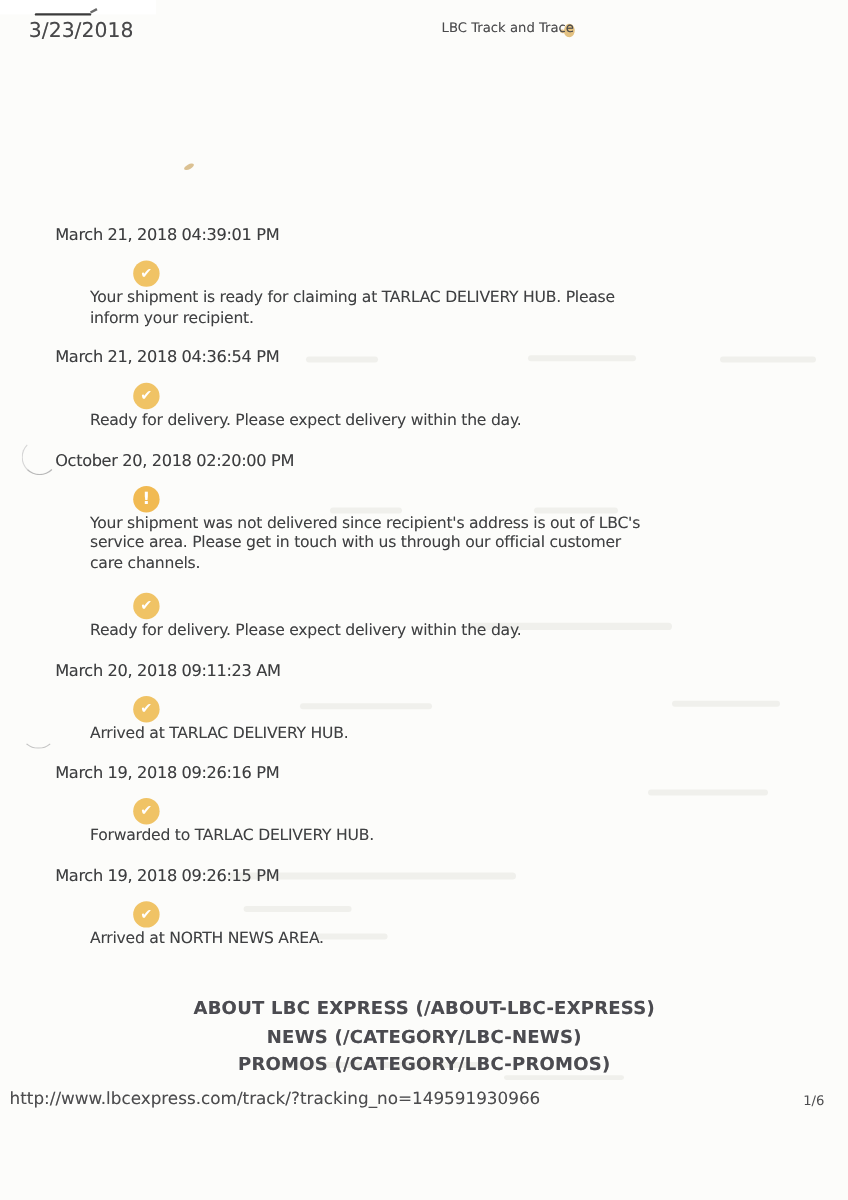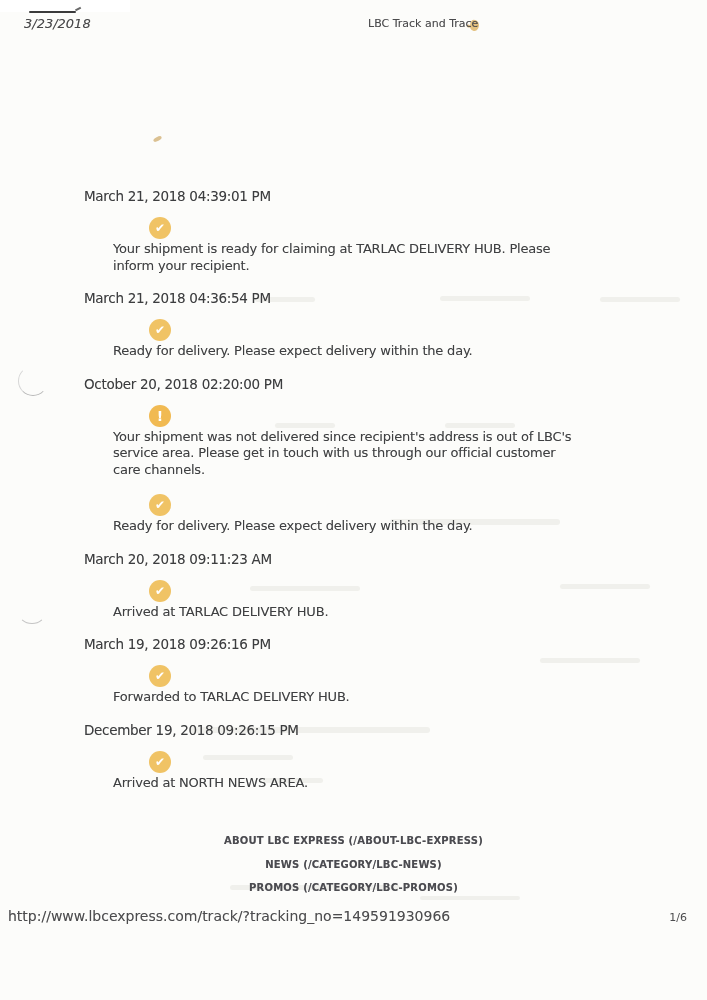--- a/index.html
+++ b/index.html
@@ -8,33 +8,32 @@
     width:707px;height:1000px;
     margin:0 auto;
     background:#fcfcfa;
     overflow:hidden;
     font-family:"DejaVu Sans","Liberation Sans",sans-serif;
     color:var(--text,#3f4042);
   }
   
   .print-date{
     position:absolute;left:24px;top:16px;
-    font-size:13px;color:#48484a;
+    font-size:17px;color:#48484a;
     text-shadow:0 0 .5px rgba(70,70,70,.35);
-    font-style:italic;
   }
   .doc-title{
     position:absolute;left:351px;top:17px;
     font-size:11px;color:#4a4a4c;
     text-shadow:0 0 .5px rgba(70,70,70,.3);
     margin-left:17px;
   }
   
   .timeline{position:absolute;left:0;top:188px;width:707px;}
-  .event{margin-bottom:16px;margin-left:38px;}
+  .event{margin-bottom:16px;}
   .event-date{
     padding-left:46px;
     font-size:13.5px;letter-spacing:-0.3px;
     line-height:17px;margin-bottom:12px;
     color:#3c3d3f;
     text-shadow:0 0 .5px rgba(70,70,70,.35);
   }
   .event-row{display:flex;align-items:flex-start;min-height:22px;flex-direction:column;}
   .status-icon{
     flex:0 0 22px;margin-left:111px;
@@ -49,21 +48,21 @@
   .event-message{
     margin:2px 0 0 75px;width:462px;
     font-size:13px;letter-spacing:-0.2px;line-height:16.5px;
     color:#3f4042;
     text-shadow:0 0 .5px rgba(70,70,70,.3);
   }
   
   .footer-links{position:absolute;left:0;top:829px;width:707px;text-align:center;}
   .footer-link{
     display:block;
-    font-size:10px;font-weight:700;letter-spacing:.2px;
+    font-size:15px;font-weight:700;letter-spacing:.2px;
     line-height:23.5px;
     color:var(--footer-link,#4b4b50);
     text-decoration:none;
     text-shadow:0 0 .5px rgba(60,60,70,.35);
   }
   .source-url{
     position:absolute;left:8px;top:909px;
     font-size:14px;color:#4c4c4e;line-height:14px;
     text-shadow:0 0 .4px rgba(70,70,70,.3);
   }
@@ -154,21 +153,21 @@
 
     <section class="event">
       <div class="event-date">March 19, 2018 09:26:16 PM</div>
       <div class="event-row">
         <span class="status-icon icon-check"></span>
         <p class="event-message">Forwarded to TARLAC DELIVERY HUB.</p>
       </div>
     </section>
 
     <section class="event">
-      <div class="event-date">December 19, 2018 09:26:15 PM</div>
+      <div class="event-date">March 19, 2018 09:26:15 PM</div>
       <div class="event-row">
         <span class="status-icon icon-check"></span>
         <p class="event-message">Arrived at NORTH NEWS AREA.</p>
       </div>
     </section>
 
   </main>
 
   <nav class="footer-links">
       <a class="footer-link" href="#">ABOUT LBC EXPRESS (/ABOUT-LBC-EXPRESS)</a>

